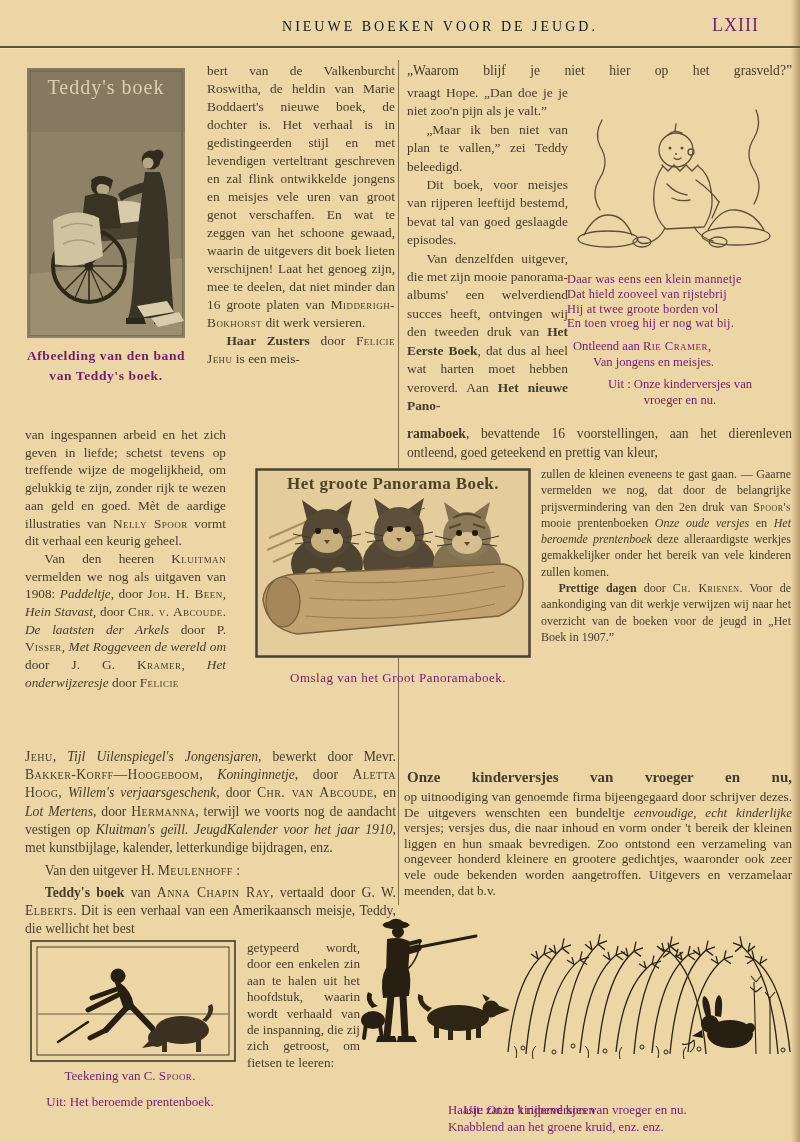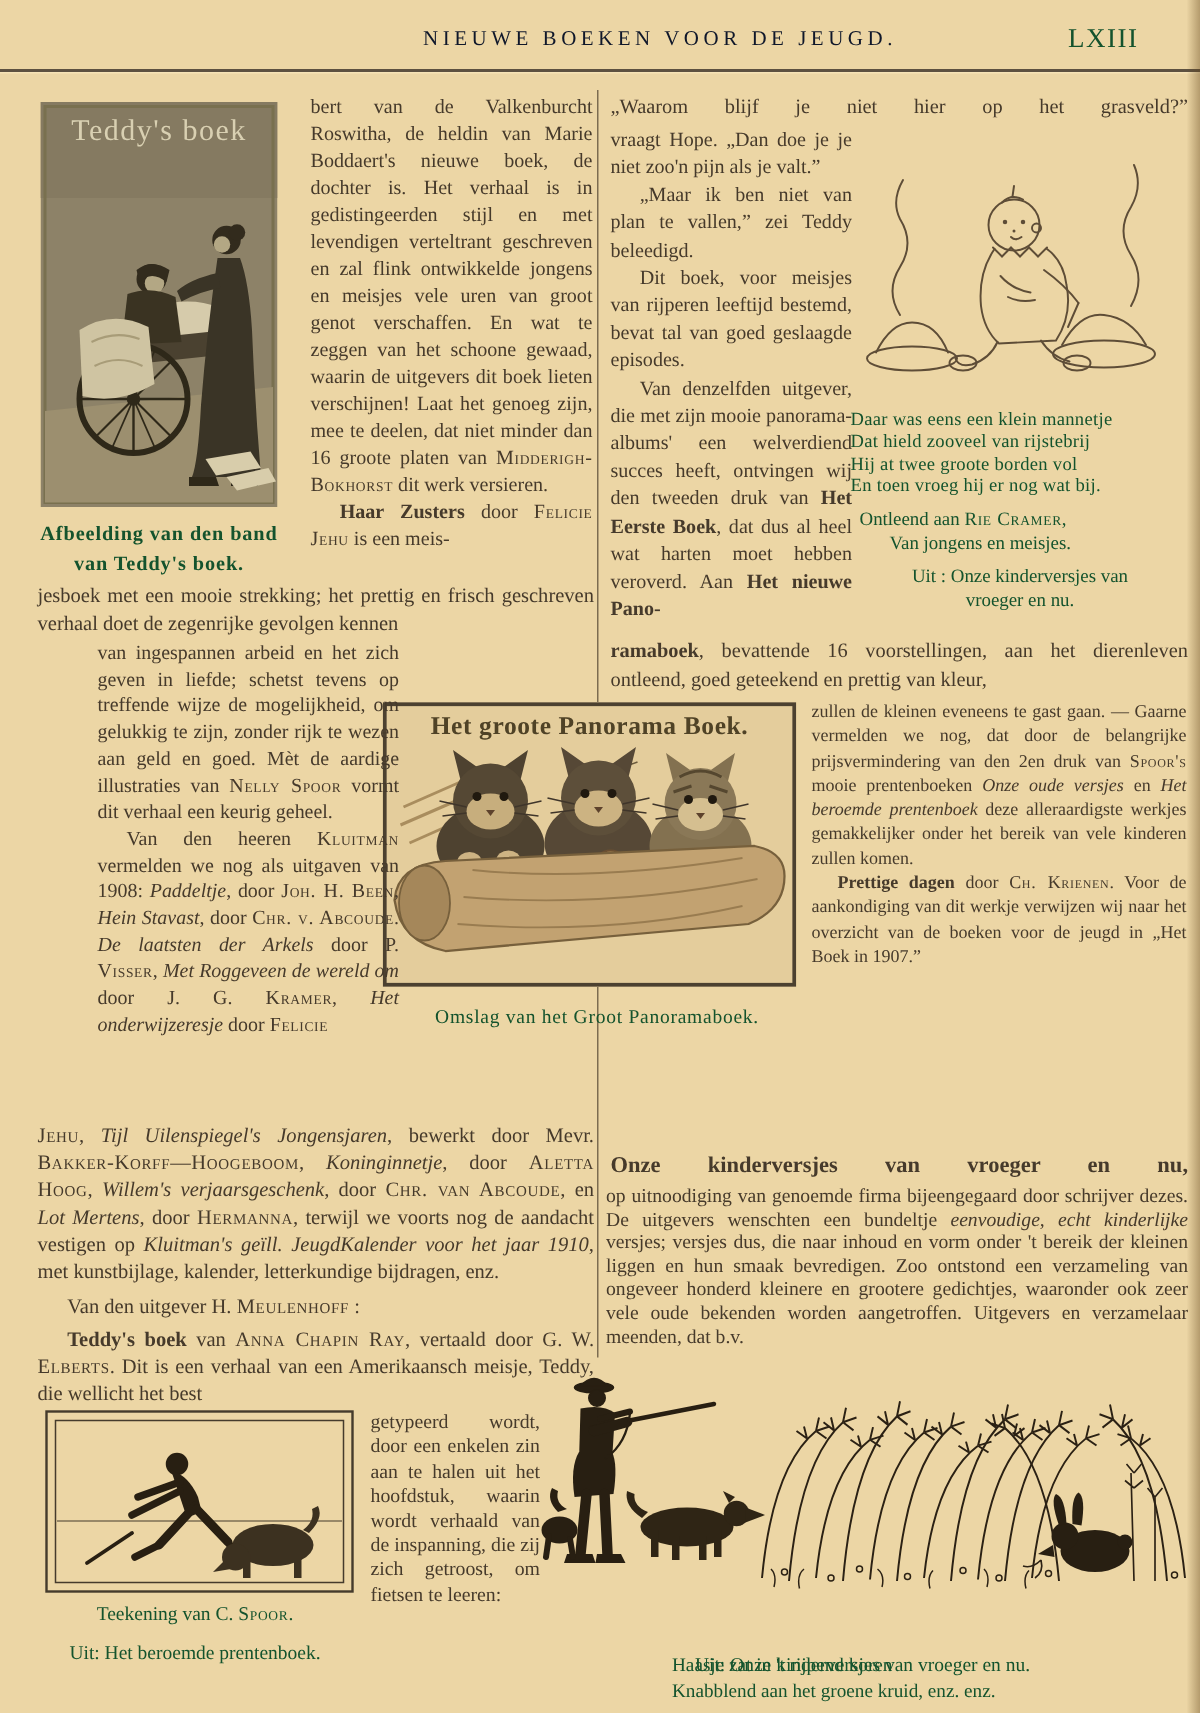--- a/index.html
+++ b/index.html
@@ -11,21 +11,21 @@
       linear-gradient(to right, #e3cb97 0%, #eed9a9 6%, #efdaab 90%, #d9bd86 99%, #c5a469 100%);
     background-color:#ecd6a5;}
   .txt{position:absolute;text-align:justify;line-height:1.32;}
   .txt p{margin:0;text-indent:0;}
   .txt p.ind{text-indent:1.45em;}
   .s-i{font-style:italic;}
   .s-sc{font-variant:small-caps;letter-spacing:.45px;}
   .s-b{font-weight:bold;}
   .center{text-align:center;}
   .jall{text-align:justify;text-align-last:justify;}
-  .caption{position:absolute;color:#14532d;}
+  .caption{position:absolute;color:#701a75;}
   .rule{position:absolute;left:0;width:800px;height:2px;background:#5d5140;box-shadow:0 1px 0 rgba(255,240,200,.5);}
   .vline{position:absolute;width:1px;background:#7c6c50;}
   svg{display:block;}
 </style>
 </head>
 <body>
 
 <div class="page">
 
   <div class="caption center" style="left:0;top:19px;width:800px;font-size:14px;letter-spacing:3px;color:#0f172a;margin-left:40px;">NIEUWE BOEKEN VOOR DE JEUGD.</div>
@@ -181,22 +181,21 @@
   </div>
   <div class="caption center" style="left:238px;top:670px;width:320px;font-size:13px;letter-spacing:.5px;">Omslag van het Groot Panoramaboek.</div>
 
   <div class="txt" style="left:541px;top:466px;width:250px;font-size:12px;line-height:16.3px;">
     <p><span>zullen de kleinen eveneens te gast gaan. — Gaarne vermelden we nog, dat door de belangrijke prijsvermindering van den 2en druk van </span><span class="s-sc">Spoor's</span><span> mooie prentenboeken </span><span class="s-i">Onze oude versjes</span><span> en </span><span class="s-i">Het beroemde prentenboek</span><span> deze alleraardigste werkjes gemakkelijker onder het bereik van vele kinderen zullen komen.</span></p>
     <p class="ind"><span class="s-b">Prettige dagen</span><span> door </span><span class="s-sc">Ch. Krienen</span><span>. Voor de aankondiging van dit werkje verwijzen wij naar het overzicht van de boeken voor de jeugd in „Het Boek in 1907.”</span></p>
   </div>
   <div class="txt jall" style="left:407px;top:768px;width:385px;font-size:15px;"><span class="s-b">Onze kinderversjes van vroeger en nu,</span></div>
   <div class="txt" style="left:404px;top:789px;width:388px;font-size:13.1px;line-height:15.6px;"><span>op uitnoodiging van genoemde firma bijeengegaard door schrijver dezes. De uitgevers wenschten een bundeltje </span><span class="s-i">eenvoudige, echt kinderlijke</span><span> versjes; versjes dus, die naar inhoud en vorm onder 't bereik der kleinen liggen en hun smaak bevredigen. Zoo ontstond een verzameling van ongeveer honderd kleinere en grootere gedichtjes, waaronder ook zeer vele oude bekenden worden aangetroffen. Uitgevers en verzamelaar meenden, dat b.v.</span></div>
 
-  <div class="txt" style="left:25px;top:388px;width:371px;font-size:13.7px;line-height:18.5px;"><span>jesboek met een mooie strekking; het prettig en frisch geschreven verhaal doet de zegenrijke gevolgen kennen</span></div>
-  <div class="txt" style="left:25px;top:426px;width:201px;font-size:13.3px;line-height:17.7px;margin-left:40px;">
+  <div class="txt" style="left:25px;top:426px;width:201px;font-size:13.3px;line-height:17.7px;">
     <p><span>van ingespannen arbeid en het zich geven in liefde; schetst tevens op treffende wijze de mogelijkheid, om gelukkig te zijn, zonder rijk te wezen aan geld en goed. Mèt de aardige illustraties van </span><span class="s-sc">Nelly Spoor</span><span> vormt dit verhaal een keurig geheel.</span></p>
     <p class="ind"><span>Van den heeren </span><span class="s-sc">Kluitman</span><span> vermelden we nog als uitgaven van 1908: </span><span class="s-i">Paddeltje</span><span>, door </span><span class="s-sc">Joh. H. Been</span><span>, </span><span class="s-i">Hein Stavast</span><span>, door </span><span class="s-sc">Chr. v. Abcoude</span><span>. </span><span class="s-i">De laatsten der Arkels</span><span> door P. </span><span class="s-sc">Visser</span><span>, </span><span class="s-i">Met Roggeveen de wereld om</span><span> door J. G. </span><span class="s-sc">Kramer</span><span>, </span><span class="s-i">Het onderwijzeresje</span><span> door </span><span class="s-sc">Felicie</span></p>
   </div>
   <div class="txt" style="left:25px;top:748px;width:371px;font-size:13.7px;line-height:18.2px;"><span class="s-sc">Jehu</span><span>, </span><span class="s-i">Tijl Uilenspiegel's Jongensjaren</span><span>, bewerkt door Mevr. </span><span class="s-sc">Bakker-Korff—Hoogeboom</span><span>, </span><span class="s-i">Koninginnetje</span><span>, door </span><span class="s-sc">Aletta Hoog</span><span>, </span><span class="s-i">Willem's verjaarsgeschenk</span><span>, door </span><span class="s-sc">Chr. van Abcoude</span><span>, en </span><span class="s-i">Lot Mertens</span><span>, door </span><span class="s-sc">Hermanna</span><span>, terwijl we voorts nog de aandacht vestigen op </span><span class="s-i">Kluitman's geïll. JeugdKalender voor het jaar 1910</span><span>, met kunstbijlage, kalender, letterkundige bijdragen, enz.</span></div>
   <div class="txt" style="left:25px;top:862px;width:371px;font-size:13.7px;">
     <p class="ind"><span>Van den uitgever H. </span><span class="s-sc">Meulenhoff</span><span> :</span></p>
   </div>
   <div class="txt" style="left:25px;top:884px;width:371px;font-size:13.7px;line-height:18px;">
     <p class="ind"><span class="s-b">Teddy's boek</span><span> van </span><span class="s-sc">Anna Chapin Ray</span><span>, vertaald door G. W. </span><span class="s-sc">Elberts</span><span>. Dit is een verhaal van een Amerikaansch meisje, Teddy, die wellicht het best</span></p>
   </div>

